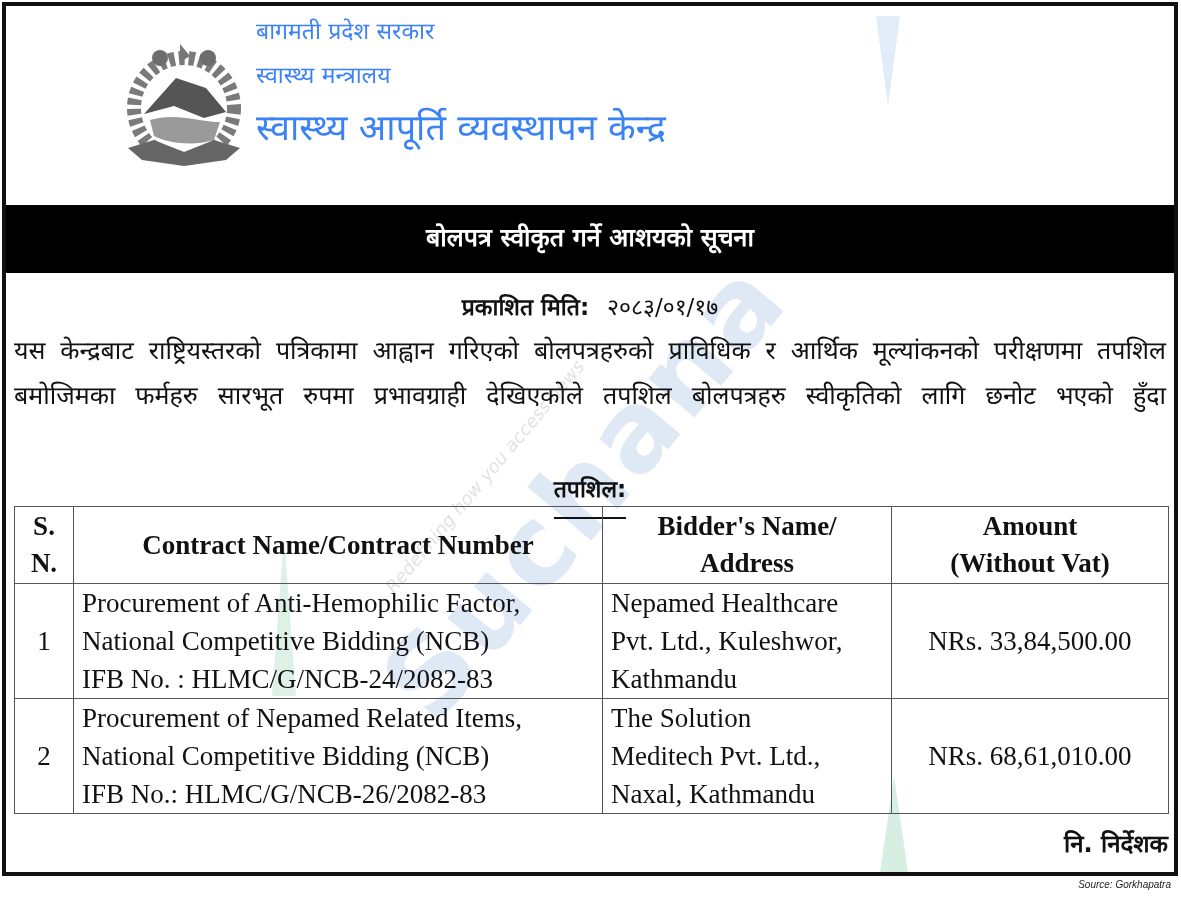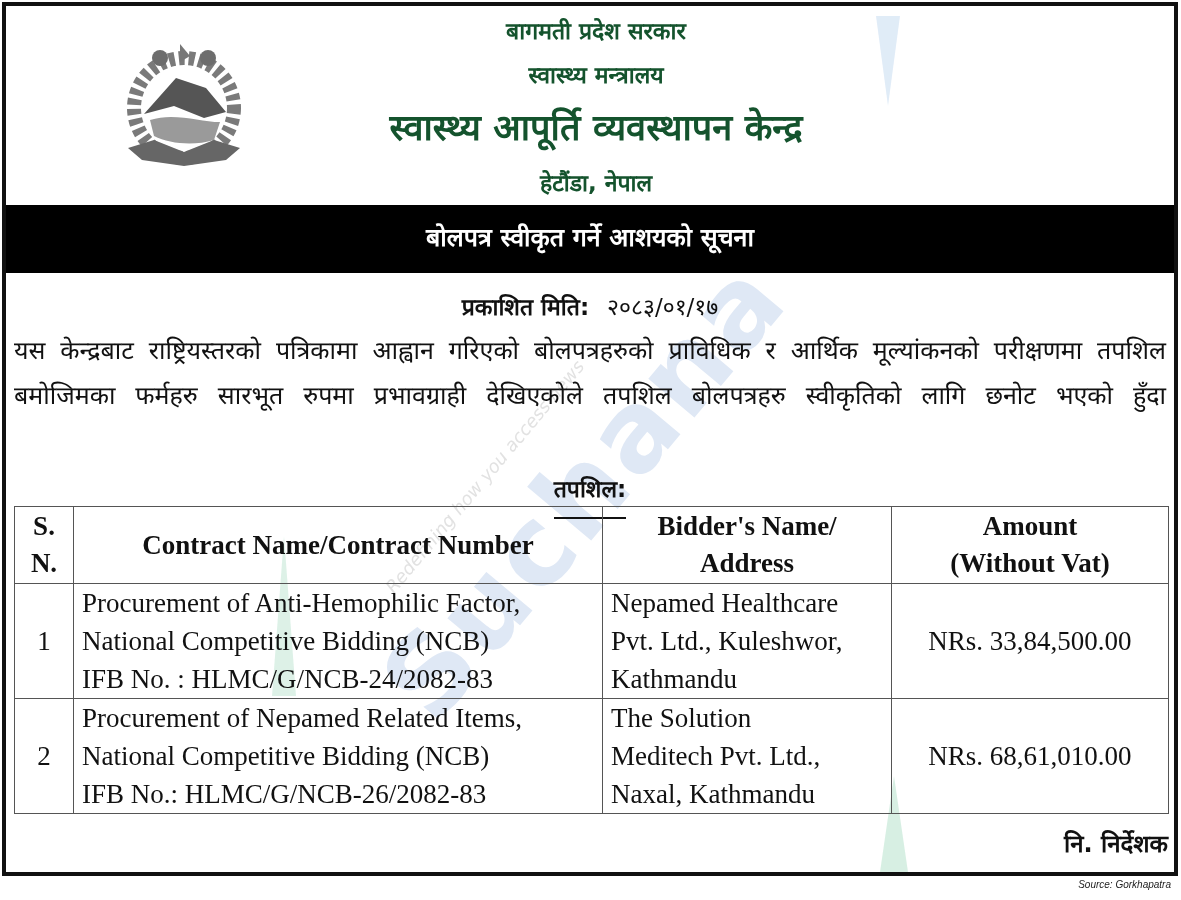--- a/index.html
+++ b/index.html
@@ -2,21 +2,21 @@
 <html><head>
 <meta charset="utf-8">
 <style>
   html, body { margin:0; padding:0; background:#ffffff; }
   body { width:1181px; height:900px; position:relative; overflow:hidden; font-family:"DejaVu Sans", sans-serif; color:#111; }
   .frame { position:absolute; left:2px; top:2px; width:1168px; height:866px; border:4px solid #111; background:#fff; }
   .wm-shape { position:absolute; opacity:.35; }
   .wm-text { position:absolute; left:300px; top:420px; transform:rotate(-50deg); font-family:"DejaVu Sans", sans-serif; font-weight:bold; font-size:110px; color:#dfe8f5; letter-spacing:4px; }
   .wm-sub { position:absolute; left:330px; top:460px; transform:rotate(-50deg); font-size:18px; color:#e2e2e2; font-style:italic; }
   .emblem { position:absolute; left:108px; top:30px; width:140px; height:140px; }
-  .hdr-line { position:absolute; left:250px; width:680px; text-align:center; font-family:"DejaVu Sans", sans-serif; font-weight:bold; color:#14532d; }
+  .hdr-line { position:absolute; left:250px; width:680px; font-family:"DejaVu Sans", sans-serif; font-weight:normal; color:#3b82f6; }
   .hdr-1 { top:8px; font-size:23px; }
   .hdr-2 { top:52px; font-size:23px; }
   .hdr-3 { top:96px; font-size:36px; }
   .hdr-4 { top:160px; font-size:23px; }
   .banner { position:absolute; left:0; top:199px; width:1168px; height:68px; background:#000; color:#fff; text-align:center; font-weight:bold; font-size:25px; line-height:66px; }
   .pubdate { position:absolute; top:284px; left:0; width:1168px; text-align:center; font-weight:bold; font-size:23px; }
   .para { position:absolute; left:8px; width:1152px; font-size:25px; line-height:45px; text-align:justify; }
   .para-line { display:block; white-space:nowrap; text-align:justify; text-align-last:justify; }
   .para-line.last { text-align-last:left; }
   .tapsil { position:absolute; top:466px; left:0; width:1168px; text-align:center; font-weight:bold; font-size:23px; }
@@ -57,21 +57,20 @@
       <path d="M14,112 L40,104 L70,116 L100,104 L126,112 L112,124 L70,130 L28,124 Z" fill="#666"></path>
       <path d="M66,8 L66,26 L76,20 Z" fill="#777"></path>
       <circle cx="46" cy="22" r="8"></circle>
       <circle cx="94" cy="22" r="8"></circle>
     </g>
   </svg>
 
   <div class="hdr-line hdr-1">बागमती प्रदेश सरकार</div>
   <div class="hdr-line hdr-2">स्वास्थ्य मन्त्रालय</div>
   <div class="hdr-line hdr-3">स्वास्थ्य आपूर्ति व्यवस्थापन केन्द्र</div>
-  <div class="hdr-line hdr-4">हेटौंडा, नेपाल</div>
 
   <div class="banner">बोलपत्र स्वीकृत गर्ने आशयको सूचना</div>
 
   <div class="pubdate">
     <span>प्रकाशित मिति:</span>
     <span style="font-weight:normal;margin-left:10px;">२०८३/०१/१७</span>
   </div>
 
   <div class="para" style="top:322px;">
     <span class="para-line">यस केन्द्रबाट राष्ट्रियस्तरको पत्रिकामा आह्वान गरिएको बोलपत्रहरुको प्राविधिक र आर्थिक मूल्यांकनको परीक्षणमा तपशिल</span>

